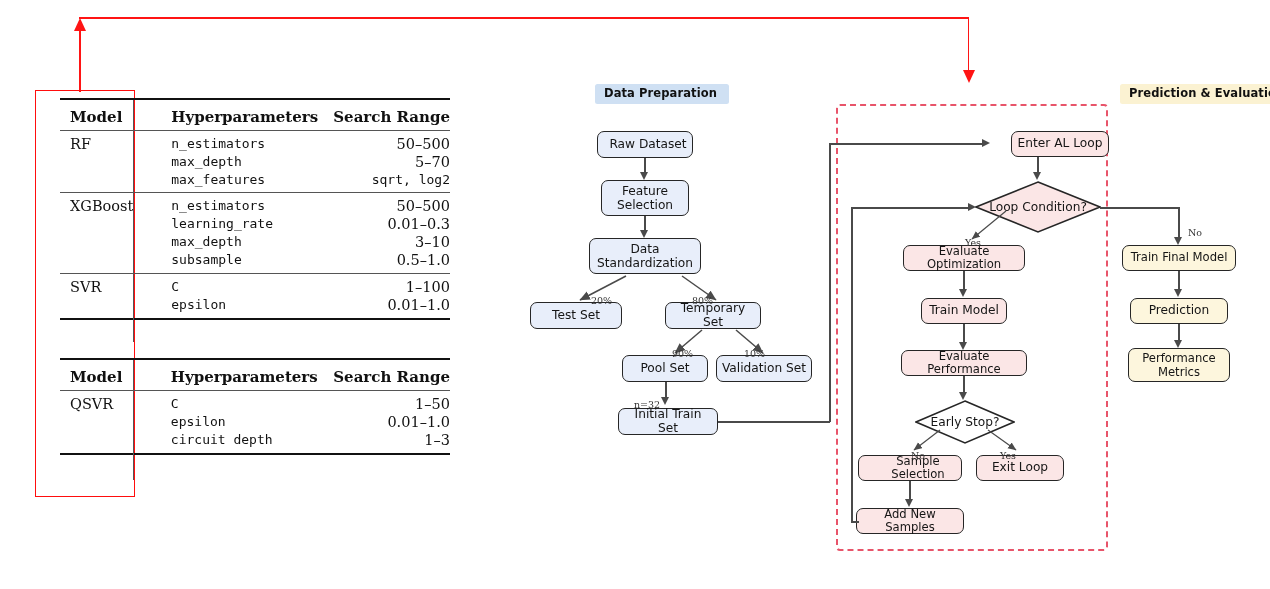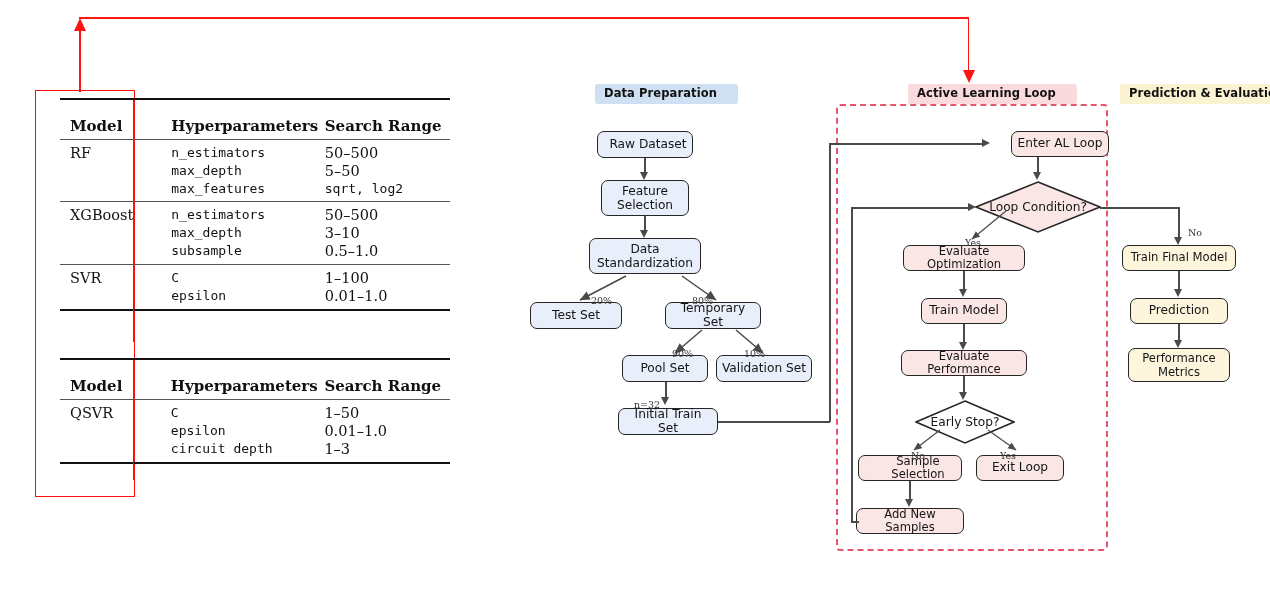--- a/index.html
+++ b/index.html
@@ -8,23 +8,23 @@
 
   #root{position:absolute;left:0;top:0;width:1270px;height:589px;}
 
   
   .tbl{position:absolute;border-collapse:collapse;
        font-family:"DejaVu Serif",serif;font-size:14.5px;color:#111;}
   .tbl td,.tbl th{padding:1px 0 1px 0;text-align:left;vertical-align:top;
        font-weight:normal;background:transparent;}
   .tbl .c-model{width:104px;padding-left:10px;}
   .tbl .c-hyp{width:154px;}
-  .tbl .c-rng{width:130px;}
+  .tbl .c-rng{width:130px;text-align:right;}
   .mono{font-family:"DejaVu Sans Mono",monospace;font-size:13px;}
-  .hdr th{font-weight:bold;font-size:15px;padding-top:17px;padding-bottom:4px;}
+  .hdr th{font-weight:bold;font-size:15px;padding-top:8px;padding-bottom:4px;}
   .rule-thick{border-top:2.2px solid #111;}
   .rule-thin{border-top:1.1px solid #555;}
   .rule-bot{border-bottom:2.2px solid #111;}
   .vline{position:absolute;width:1px;background:#555;}
   .pad-top td{padding-top:5px;}
   .pad-bot td{padding-bottom:5px;}
 
   
   .red-box{position:absolute;border:1.6px solid #ff0d0d;background:transparent;}
   .red-seg{position:absolute;background:#ff1414;}
@@ -32,21 +32,21 @@
   .red-seg.v{width:1.8px;}
   .red-head{position:absolute;width:0;height:0;}
   .red-head.up{border-left:6px solid transparent;border-right:6px solid transparent;
                border-bottom:13px solid #ff1414;}
   .red-head.down{border-left:6px solid transparent;border-right:6px solid transparent;
                  border-top:13px solid #ff1414;}
 
   
   .phase-label{position:absolute;font-family:"DejaVu Sans",sans-serif;
       font-weight:bold;font-size:11.5px;letter-spacing:.1px;color:#111;
-      padding:3px 21px 4px 9px;border-radius:2.5px;white-space:nowrap;
+      padding:3px 12px 4px 9px;border-radius:2.5px;white-space:nowrap;
       text-align:left;line-height:13px;}
 
   .node{position:absolute;box-sizing:border-box;display:flex;
         align-items:center;justify-content:center;text-align:center;
         border:1.4px solid #262626;border-radius:7px;
         font-family:"DejaVu Sans",sans-serif;font-size:12.2px;
         line-height:13.5px;color:#151515;padding:0 4px;}
   .node.two{line-height:14px;}
 
   .diamond{position:absolute;}
@@ -95,32 +95,37 @@
     <tbody>
 
       <tr class="rule-thin pad-top">
         <td class="c-model">RF</td>
         <td class="c-hyp mono">n_estimators</td>
         <td class="c-rng">50–500</td>
       </tr>
       <tr>
         <td class="c-model"></td>
         <td class="c-hyp mono">max_depth</td>
-        <td class="c-rng">5–50</td>
+        <td class="c-rng">5–70</td>
       </tr>
       <tr class="pad-bot">
         <td class="c-model"></td>
         <td class="c-hyp mono">max_features</td>
         <td class="c-rng mono">sqrt, log2</td>
       </tr>
 
       <tr class="rule-thin pad-top">
         <td class="c-model">XGBoost</td>
         <td class="c-hyp mono">n_estimators</td>
         <td class="c-rng">50–500</td>
+      </tr>
+      <tr>
+        <td class="c-model"></td>
+        <td class="c-hyp mono">learning_rate</td>
+        <td class="c-rng">0.01–0.3</td>
       </tr>
       <tr>
         <td class="c-model"></td>
         <td class="c-hyp mono">max_depth</td>
         <td class="c-rng">3–10</td>
       </tr>
       <tr class="pad-bot">
         <td class="c-model"></td>
         <td class="c-hyp mono">subsample</td>
         <td class="c-rng">0.5–1.0</td>
@@ -162,21 +167,20 @@
       <tr class="rule-bot pad-bot">
         <td class="c-model"></td>
         <td class="c-hyp mono">circuit depth</td>
         <td class="c-rng">1–3</td>
       </tr>
     </tbody>
   </table>
   <div class="vline" style="left:133px;top:360px;height:120px;"></div>
 
   <div class="phase-label" style="left:595px;top:84px;background:#cfe0f3;">Data Preparation</div>
-  <div class="phase-label" style="left:908px;top:84px;background:#fadadd;">Active Learning Loop</div>
   <div class="phase-label" style="left:1120px;top:84px;background:#fbf2d2;">Prediction &amp; Evaluation</div>
 
   <div class="dashed-region" style="left:836px;top:104px;width:272px;height:447px;"></div>
 
   <div class="node" style="left:597px;top:131px;width:96px;height:27px;background:#e8eefa;padding-left:10px;">Raw Dataset</div>
 
   <div class="node two" style="left:601px;top:180px;width:88px;height:36px;background:#e8eefa;
               white-space:pre-line;">Feature
 Selection</div>
 

